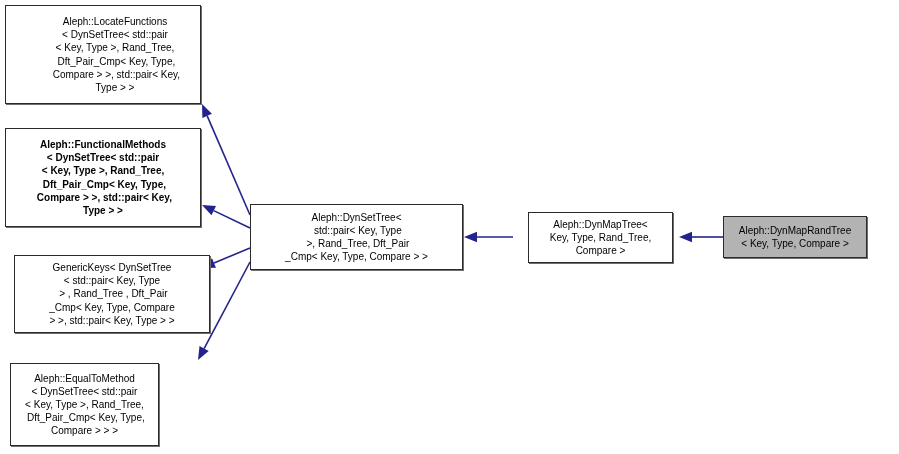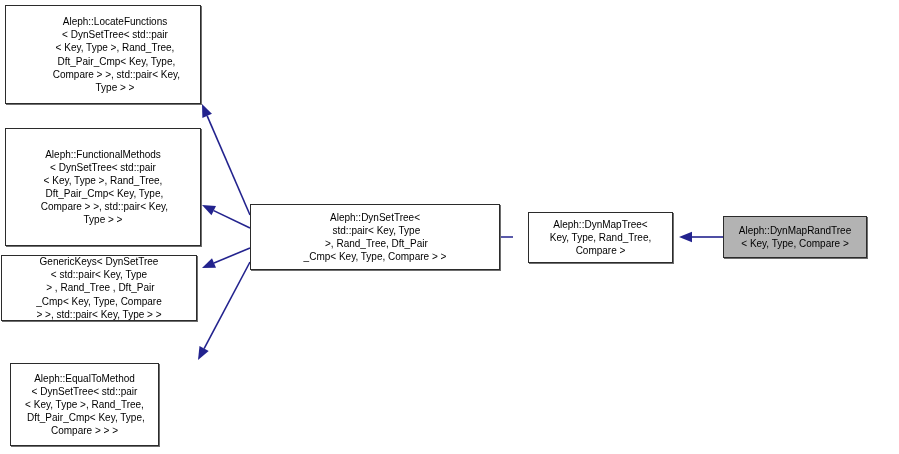--- a/index.html
+++ b/index.html
@@ -81,43 +81,43 @@
 
   <div id="node-layer">
       <div class="node" style="left: 5px; top: 5px; width: 196px; height: 99px; padding-left: 24px;">
         <span class="node-label">Aleph::LocateFunctions
 &lt; DynSetTree&lt; std::pair
 &lt; Key, Type &gt;, Rand_Tree,
  Dft_Pair_Cmp&lt; Key, Type,
  Compare &gt; &gt;, std::pair&lt; Key,
 Type &gt; &gt;</span>
       </div>
-      <div class="node" style="left: 5px; top: 128px; width: 196px; height: 118px;">
+      <div class="node" style="left: 5px; top: 128px; width: 196px; height: 99px; font-weight: bold;">
         <span class="node-label">Aleph::FunctionalMethods
 &lt; DynSetTree&lt; std::pair
 &lt; Key, Type &gt;, Rand_Tree,
  Dft_Pair_Cmp&lt; Key, Type,
  Compare &gt; &gt;, std::pair&lt; Key,
 Type &gt; &gt;</span>
       </div>
-      <div class="node" style="left: 1px; top: 255px; width: 196px; height: 66px;">
+      <div class="node" style="left: 14px; top: 255px; width: 196px; height: 78px;">
         <span class="node-label">GenericKeys&lt; DynSetTree
 &lt; std::pair&lt; Key, Type
  &gt; , Rand_Tree , Dft_Pair
 _Cmp&lt; Key, Type, Compare
 &gt; &gt;, std::pair&lt; Key, Type &gt; &gt;</span>
       </div>
       <div class="node" style="left: 10px; top: 363px; width: 149px; height: 83px;">
         <span class="node-label">Aleph::EqualToMethod
 &lt; DynSetTree&lt; std::pair
 &lt; Key, Type &gt;, Rand_Tree,
  Dft_Pair_Cmp&lt; Key, Type,
 Compare &gt; &gt; &gt;</span>
       </div>
-      <div class="node" style="left: 250px; top: 204px; width: 250px; height: 66px;">
+      <div class="node" style="left: 250px; top: 204px; width: 213px; height: 66px;">
         <span class="node-label">Aleph::DynSetTree&lt;
  std::pair&lt; Key, Type
  &gt;, Rand_Tree, Dft_Pair
 _Cmp&lt; Key, Type, Compare &gt; &gt;</span>
       </div>
       <div class="node" style="left: 513px; top: 212px; width: 145px; height: 51px; margin-left: 15px;">
         <span class="node-label">Aleph::DynMapTree&lt;
 Key, Type, Rand_Tree,
 Compare &gt;</span>
       </div>

